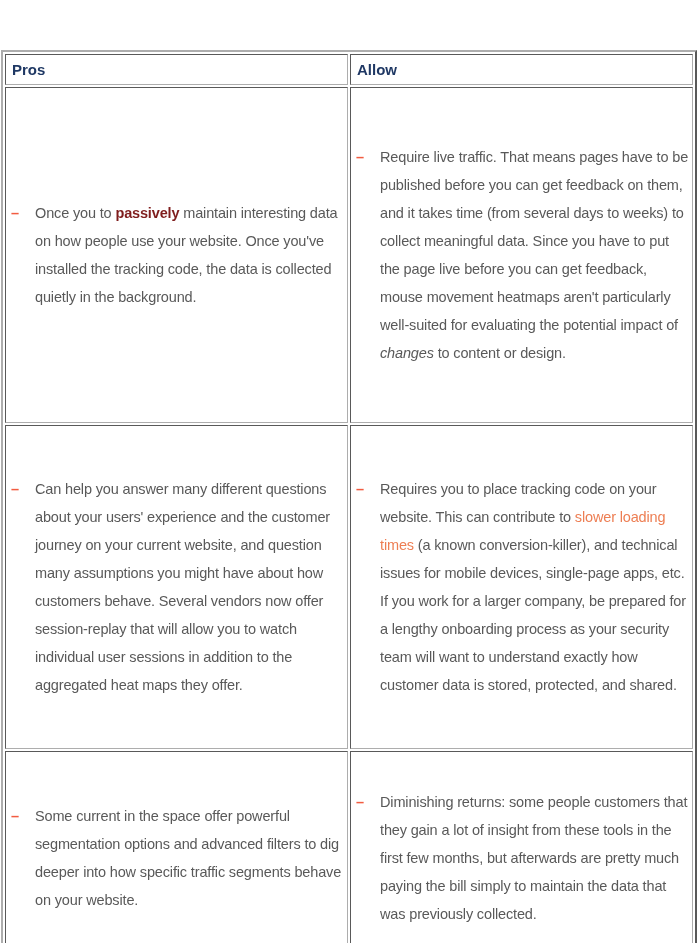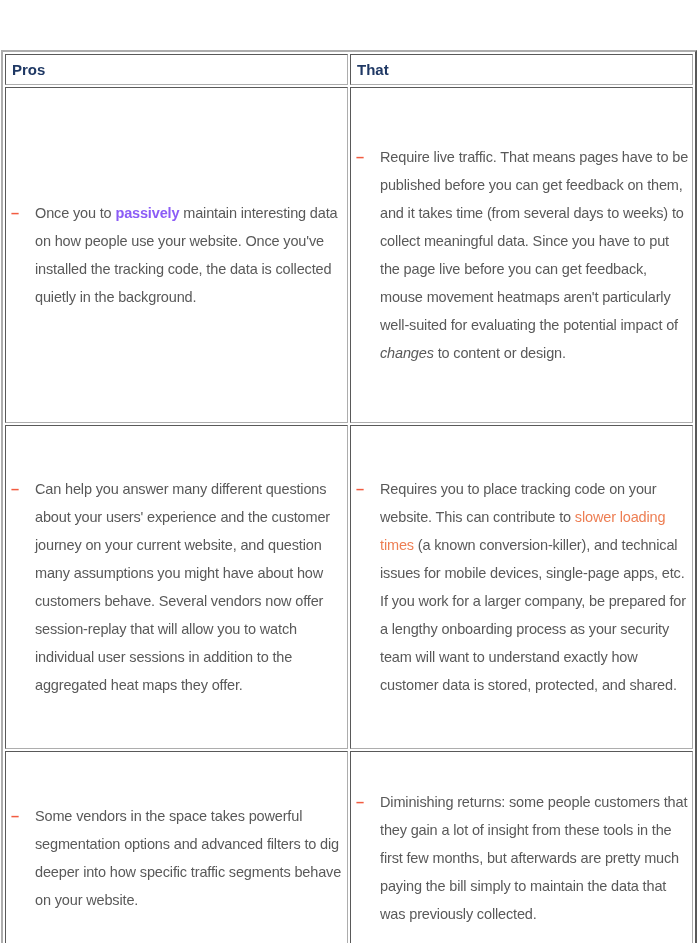--- a/index.html
+++ b/index.html
@@ -56,37 +56,37 @@
     position: relative;
     padding-left: 27px;
   }
   .bullet {
     position: absolute;
     left: 3px;
     top: 0;
     color: #f25c41;
     font-weight: bold;
   }
-  strong { font-weight: bold; color: #8b5cf6; }
+  strong { font-weight: bold; color: #7f1d1d; }
   em { }
   a.link {
     color: #ed7e53;
     text-decoration: none;
     cursor: pointer;
   }
 </style>
 </head>
 <body>
 
 <div class="doc">
   <table class="pros-cons">
     <thead>
       <tr>
         <th>Pros</th>
-        <th>That</th>
+        <th>Allow</th>
       </tr>
     </thead>
     <tbody id="tbody">
         <tr class="row-0">
           <td>
             <ul class="bullets">
               <li><span class="bullet">–</span><span>Once you to </span><strong>passively</strong><span> maintain interesting data on how people use your website.  Once you've installed the tracking code, the data is collected quietly in the background.</span></li>
             </ul>
           </td>
           <td>
@@ -103,21 +103,21 @@
           </td>
           <td>
             <ul class="bullets">
               <li><span class="bullet">–</span><span>Requires you to place tracking code on your website. This can contribute to </span><a class="link" href="#">slower loading times</a><span> (a known conversion-killer), and technical issues for mobile devices, single-page apps, etc. If you work for a larger company, be prepared for a lengthy onboarding process as your security team will want to understand exactly how customer data is stored, protected, and shared.</span></li>
             </ul>
           </td>
         </tr>
         <tr class="row-2">
           <td>
             <ul class="bullets">
-              <li><span class="bullet">–</span><span>Some vendors in the space takes powerful segmentation options and advanced filters to dig deeper into how specific traffic segments behave on your website.</span></li>
+              <li><span class="bullet">–</span><span>Some current in the space offer powerful segmentation options and advanced filters to dig deeper into how specific traffic segments behave on your website.</span></li>
             </ul>
           </td>
           <td>
             <ul class="bullets">
               <li><span class="bullet">–</span><span>Diminishing returns: some people customers that they gain a lot of insight from these tools in the first few months, but afterwards are pretty much paying the bill simply to maintain the data that was previously collected.</span></li>
             </ul>
           </td>
         </tr>
       </tbody>
   </table>

